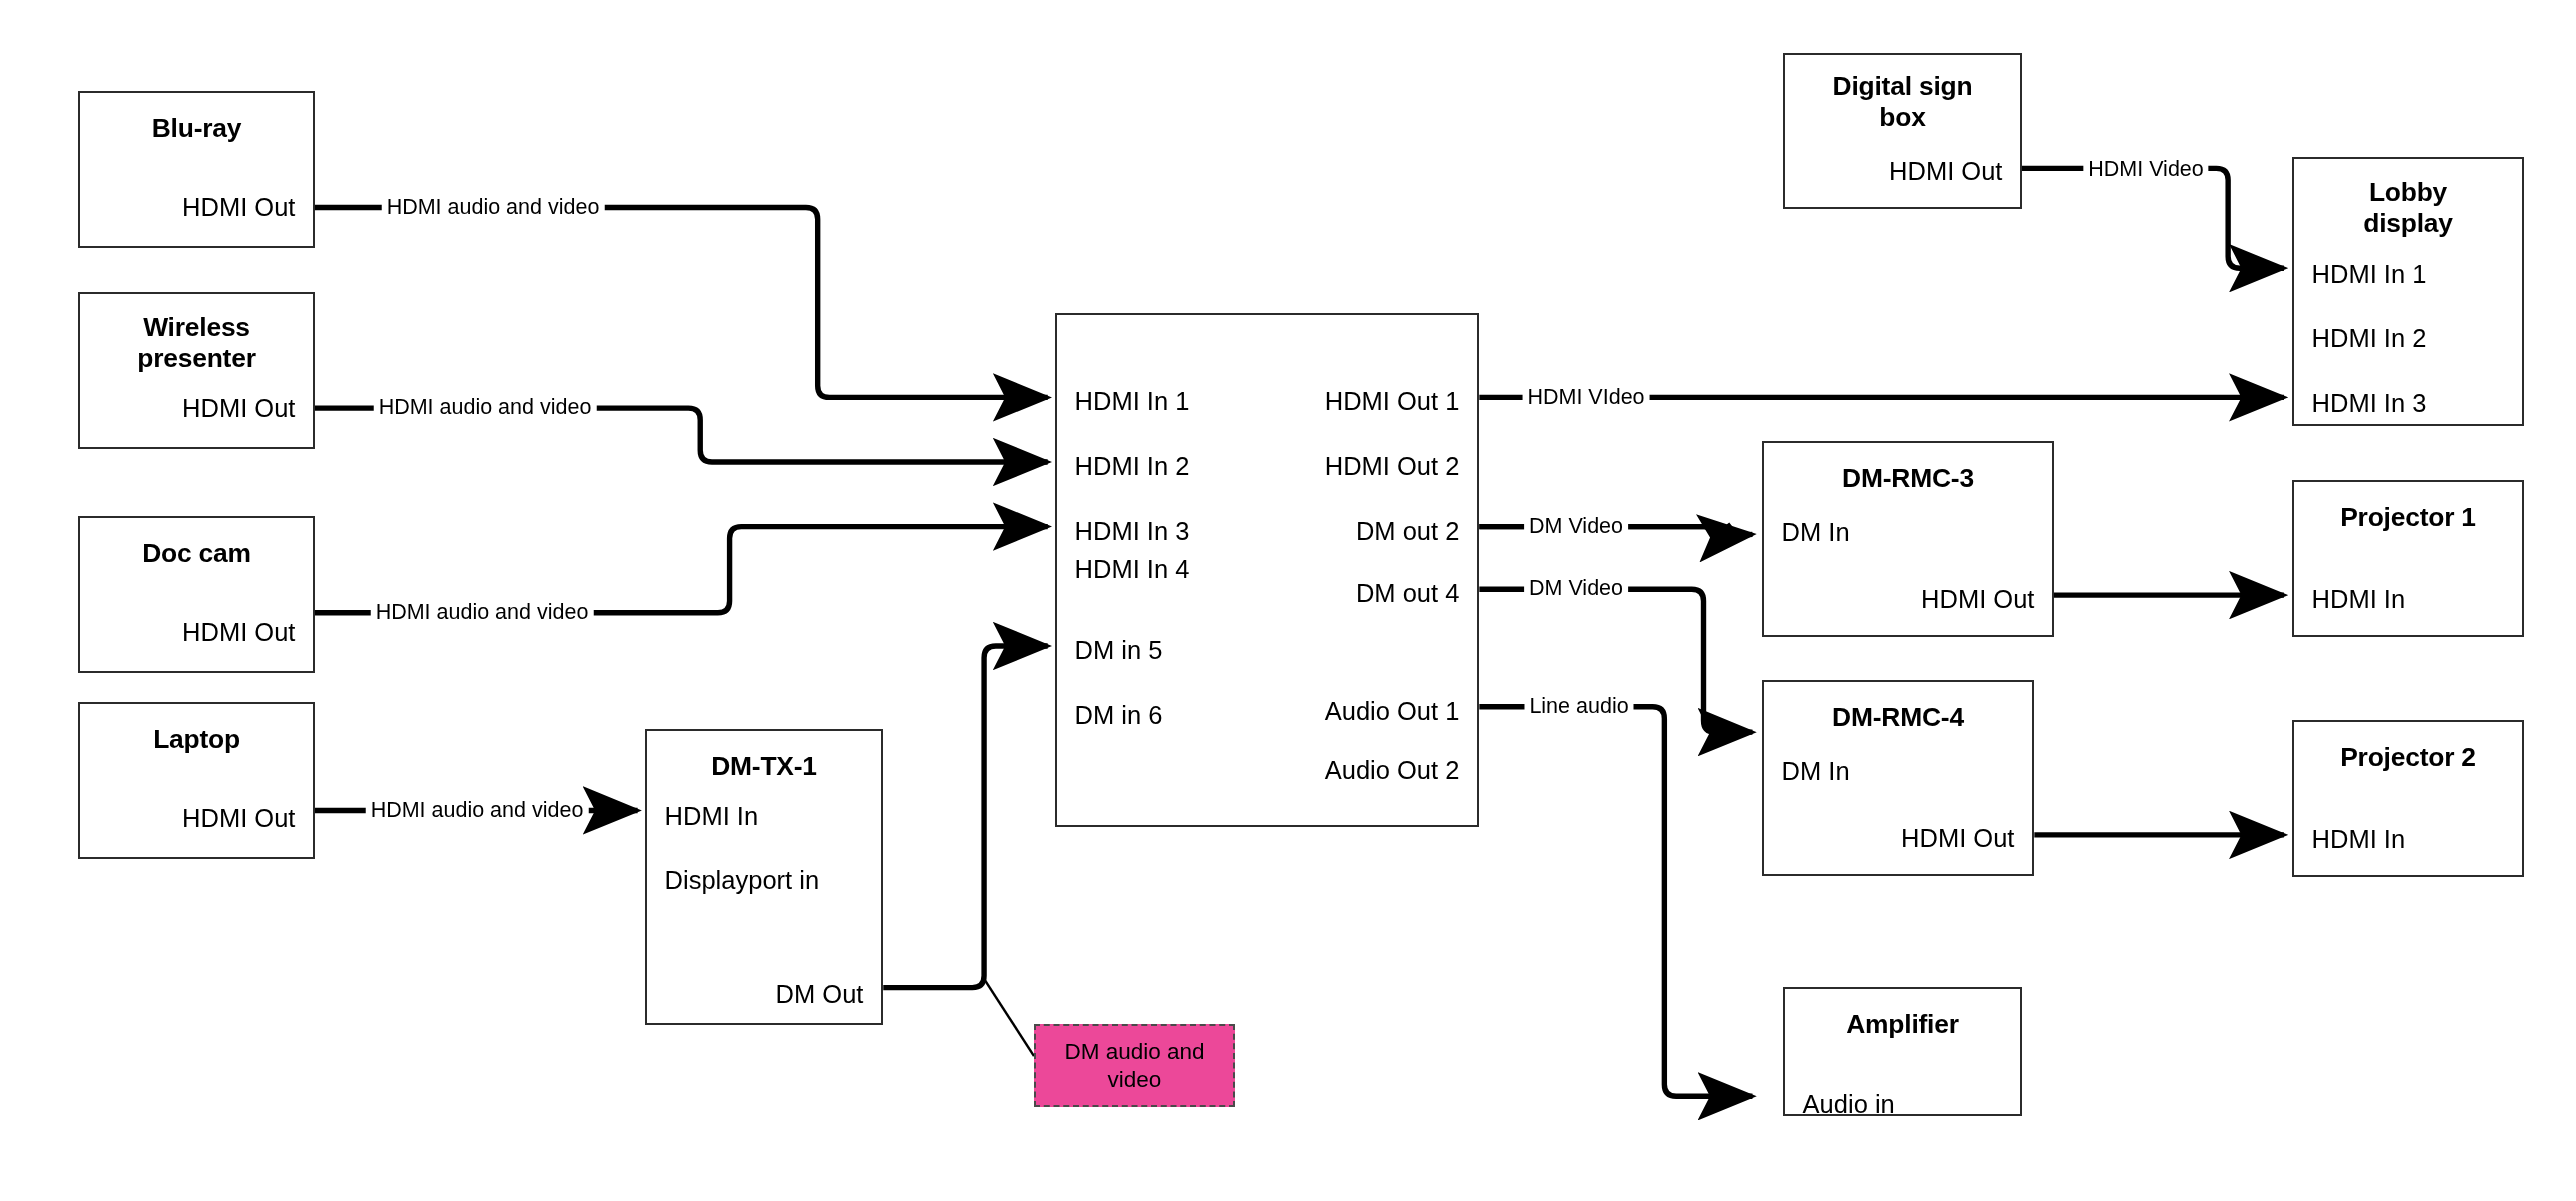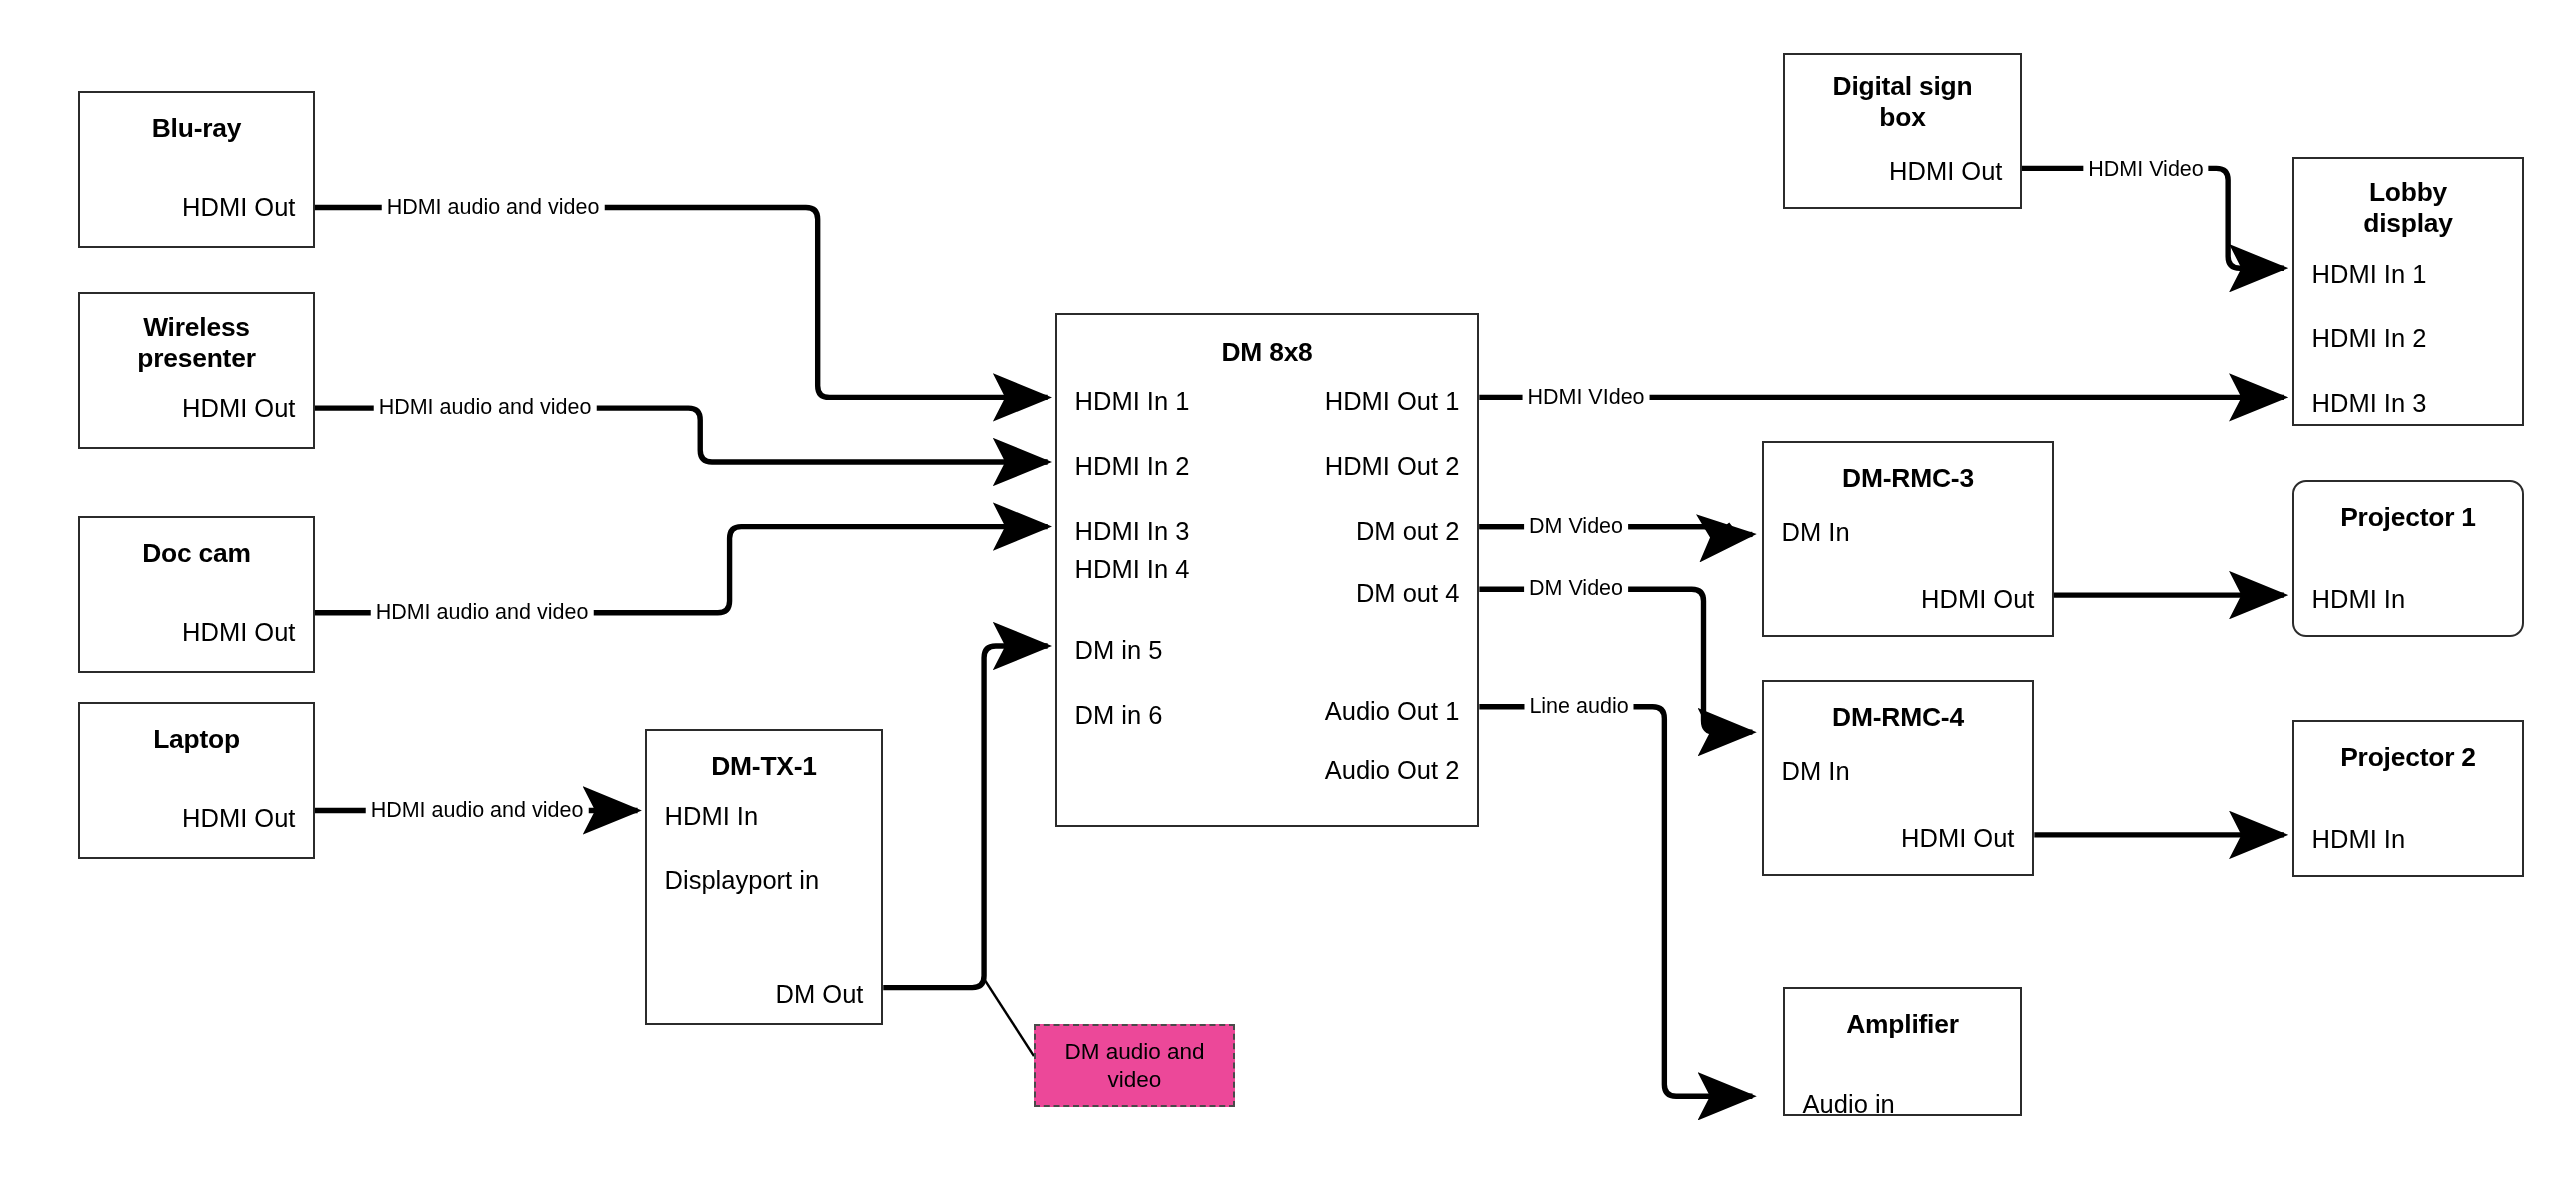--- a/index.html
+++ b/index.html
@@ -141,21 +141,20 @@
   </div>
 
   <div class="node" style="left:645px; top:729px; width:238px; height:296px;">
     <div class="node-title" style="top:19.6px;">DM-TX-1</div>
     <div class="port left" style="top:73px;">HDMI In</div>
     <div class="port left" style="top:137px;">Displayport in</div>
     <div class="port right" style="top:251px;">DM Out</div>
   </div>
 
   <div class="node" style="left:1055px; top:313px; width:424px; height:514px;">
-    <div class="node-title" style="top:21.5px;">DM 8x8</div>
     <div class="port left" style="top:74px;">HDMI In 1</div>
     <div class="port left" style="top:139px;">HDMI In 2</div>
     <div class="port left" style="top:204px;">HDMI In 3</div>
     <div class="port left" style="top:242px;">HDMI In 4</div>
     <div class="port left" style="top:323px;">DM in 5</div>
     <div class="port left" style="top:388px;">DM in 6</div>
     <div class="port right" style="top:74px;">HDMI Out 1</div>
     <div class="port right" style="top:139px;">HDMI Out 2</div>
     <div class="port right" style="top:204px;">DM out 2</div>
     <div class="port right" style="top:266px;">DM out 4</div>
@@ -182,21 +181,21 @@
     <div class="port left" style="top:77px;">DM In</div>
     <div class="port right" style="top:144px;">HDMI Out</div>
   </div>
 
   <div class="node" style="left:1762px; top:680px; width:272px; height:196px;">
     <div class="node-title" style="top:19.6px;">DM-RMC-4</div>
     <div class="port left" style="top:77px;">DM In</div>
     <div class="port right" style="top:144px;">HDMI Out</div>
   </div>
 
-  <div class="node" style="left:2292px; top:480px; width:232px; height:157px;border-radius:14px;">
+  <div class="node" style="left:2292px; top:480px; width:232px; height:157px;">
     <div class="node-title" style="top:19.6px;">Projector 1</div>
     <div class="port left" style="top:105px;">HDMI In</div>
   </div>
 
   <div class="node" style="left:2292px; top:720px; width:232px; height:157px;">
     <div class="node-title" style="top:19.6px;">Projector 2</div>
     <div class="port left" style="top:105px;">HDMI In</div>
   </div>
 
   <div class="node" style="left:1783px; top:987px; width:239px; height:129px;">

